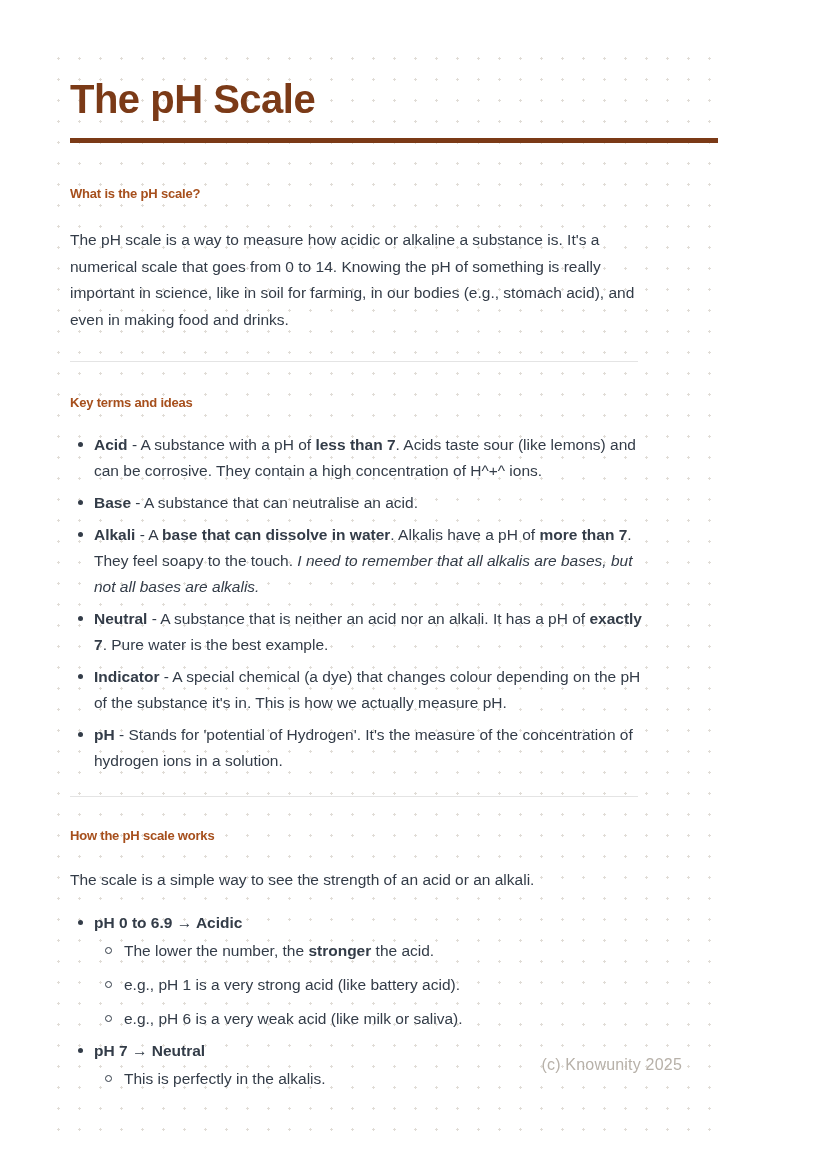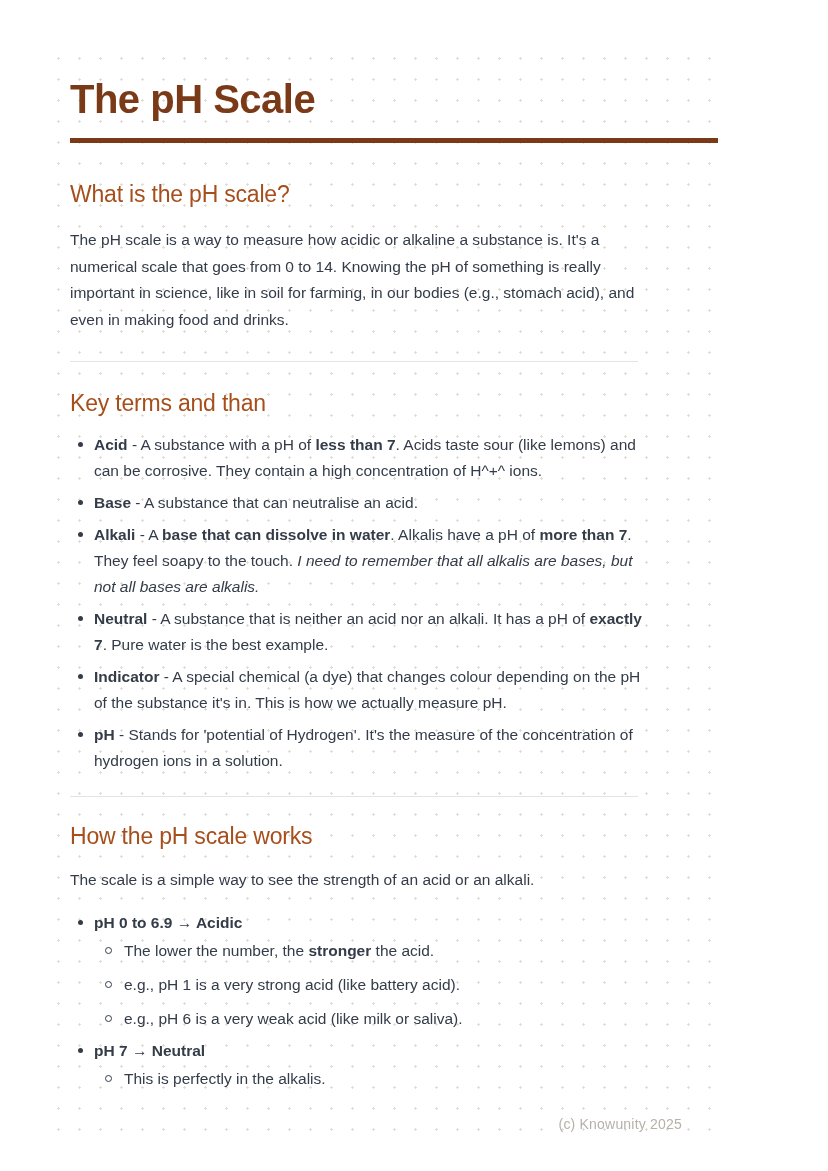--- a/index.html
+++ b/index.html
@@ -55,23 +55,23 @@
     letter-spacing: -0.5px;
     color: var(--heading-primary, #7b3a17);
   }
   .title-rule {
     margin-top: 16px;
     width: 648px;
     height: 5px;
     background: var(--heading-primary, #7b3a17);
   }
   h2.section-heading {
-    font-size: 23px;
+    font-size: 13px;
     line-height: 26px;
-    font-weight: 400;
+    font-weight: 700;
     letter-spacing: -0.2px;
     color: var(--heading-secondary, #a64f1c);
   }
   .h2-first  { margin-top: 38px; }
   .h2-next   { margin-top: 28px; }
   .h2-third  { margin-top: 26px; }
   p.body-para {
     margin-top: 20px;
     max-width: 578px;
     font-size: 15.5px;
@@ -126,23 +126,23 @@
     left: 11px;
     top: 9px;
     width: 7px;
     height: 7px;
     border: 1.5px solid var(--body-text, #333c48);
     border-radius: 50%;
     background: transparent;
   }
   .watermark {
     position: absolute;
-    top: 1116px;
+    top: 1056px;
     right: 46px;
-    font-size: 14px;
+    font-size: 16px;
     letter-spacing: 0.2px;
     color: var(--watermark, #b7b1a9);
     z-index: 5;
   }
 </style>
 </head>
 <body>
 
 <div class="canvas">
 
@@ -150,21 +150,21 @@
     <div class="content">
 
       <h1 class="doc-title">The pH Scale</h1>
       <div class="title-rule"></div>
 
       <h2 class="section-heading h2-first">What is the pH scale?</h2>
       <p class="body-para"><span>The pH scale is a way to measure how acidic or alkaline a substance is. It's a numerical scale that goes from 0 to 14. Knowing the pH of something is really important in science, like in soil for farming, in our bodies (e.g., stomach acid), and even in making food and drinks.</span></p>
 
       <div class="section-divider"></div>
 
-      <h2 class="section-heading h2-next">Key terms and than</h2>
+      <h2 class="section-heading h2-next">Key terms and ideas</h2>
       <ul class="bullets">
         <li>
           <span class="bullet-dot"></span>
           <span><span style="font-weight: 700;">Acid</span><span> - A substance with a pH of </span><span style="font-weight: 700;">less than 7</span><span>. Acids taste sour (like lemons) and can be corrosive. They contain a high concentration of H^+^ ions.</span></span>
         </li>
         <li>
           <span class="bullet-dot"></span>
           <span><span style="font-weight: 700;">Base</span><span> - A substance that can neutralise an acid.</span></span>
         </li>
         <li>

